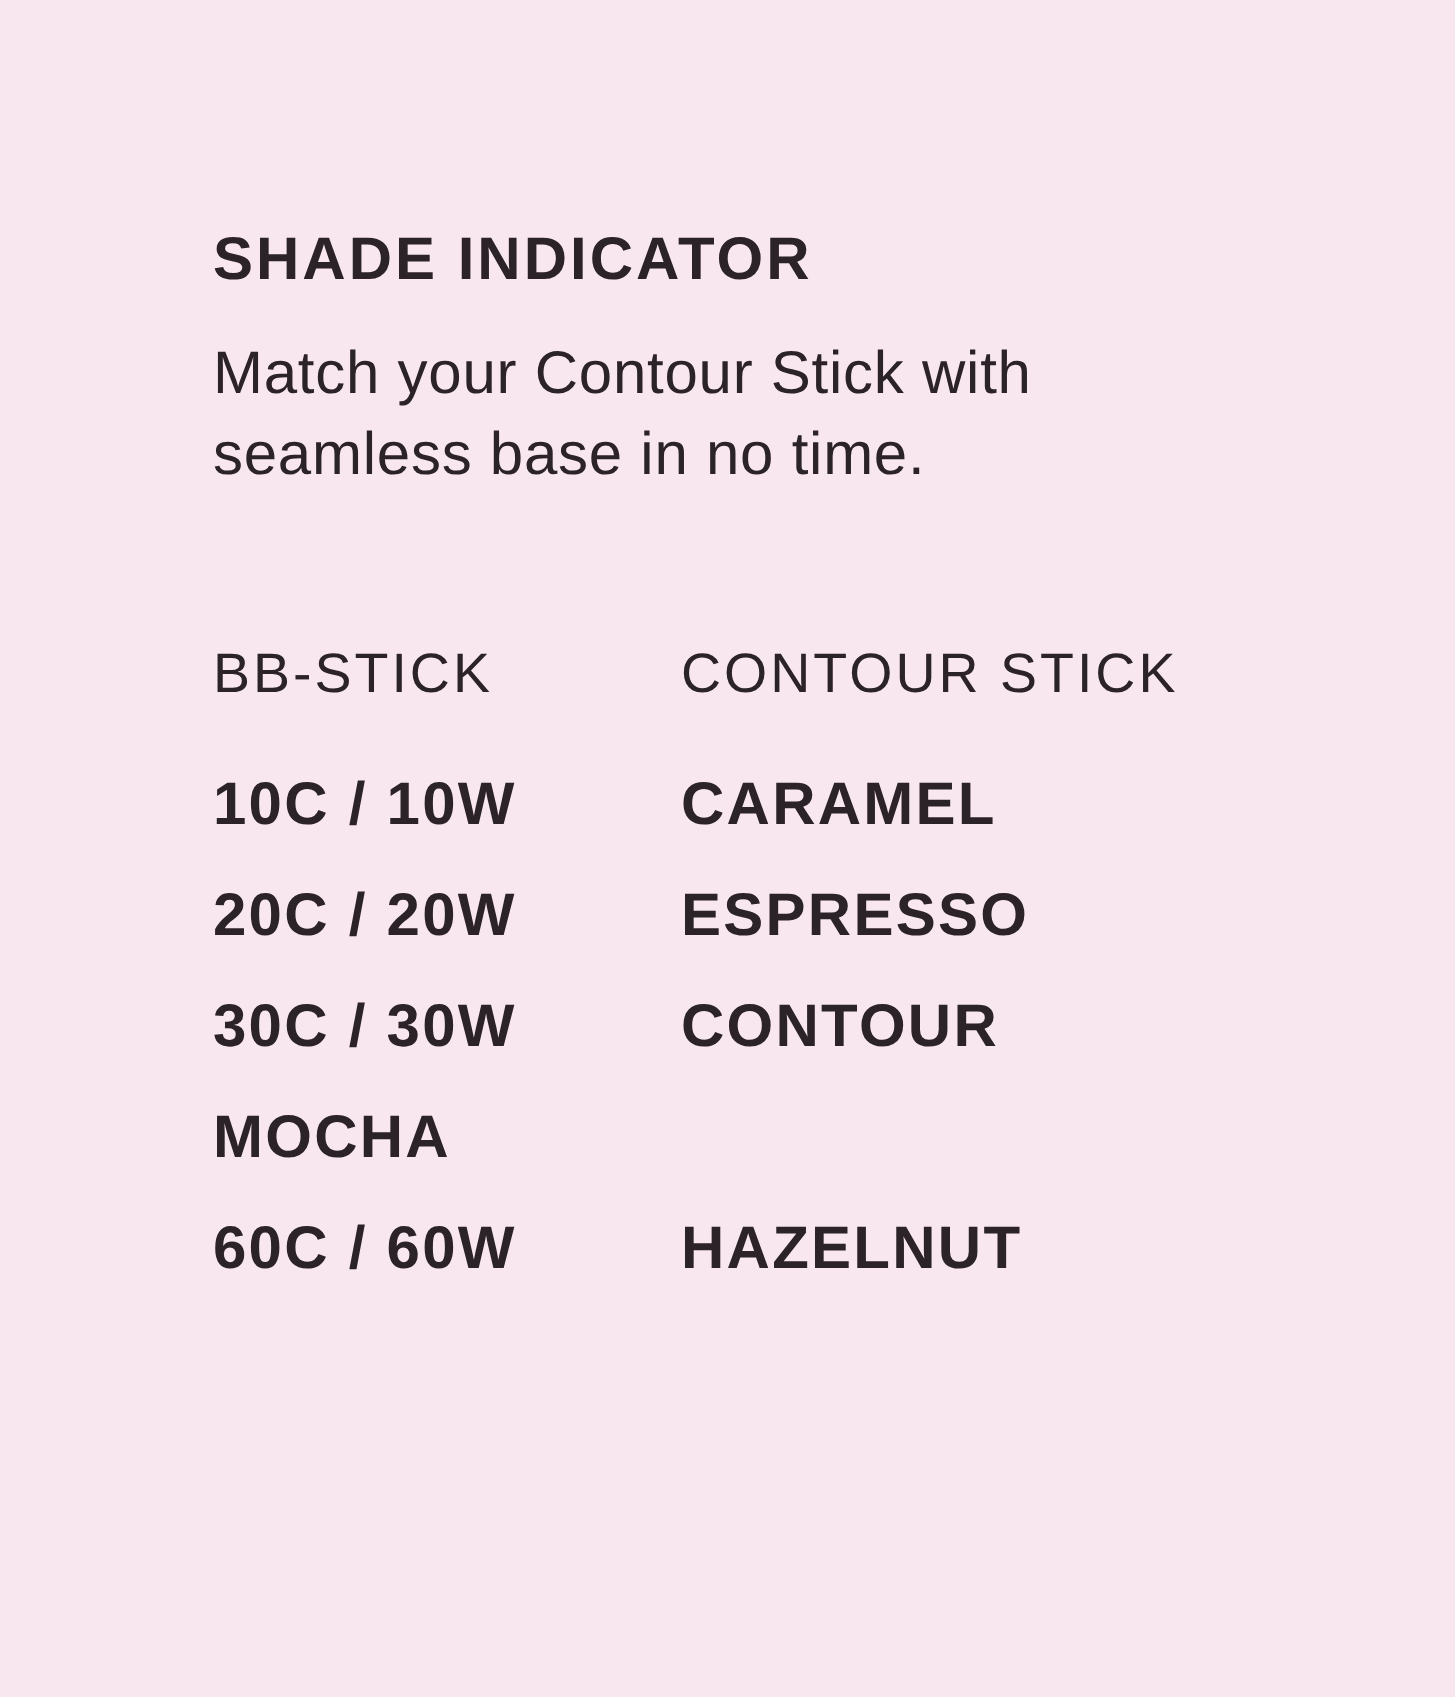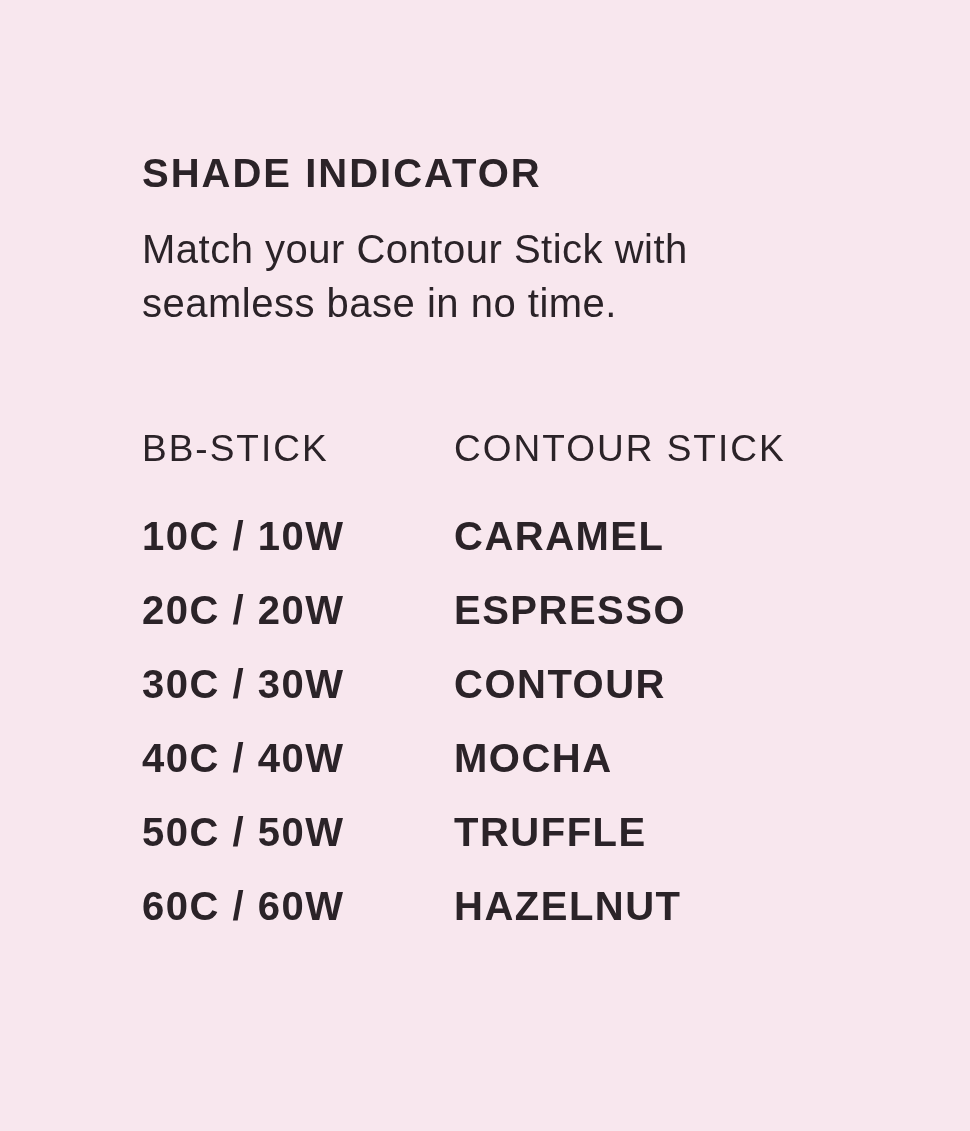--- a/index.html
+++ b/index.html
@@ -89,26 +89,21 @@
     </div>
     <div class="trow">
       <div class="cell-bb">20C / 20W</div>
       <div class="cell-contour">ESPRESSO</div>
     </div>
     <div class="trow">
       <div class="cell-bb">30C / 30W</div>
       <div class="cell-contour">CONTOUR</div>
     </div>
     <div class="trow">
-      <div class="cell-bb">40C / 40W</div>
       <div class="cell-contour">MOCHA</div>
-    </div>
-    <div class="trow">
-      <div class="cell-bb">50C / 50W</div>
-      <div class="cell-contour">TRUFFLE</div>
     </div>
     <div class="trow">
       <div class="cell-bb">60C / 60W</div>
       <div class="cell-contour">HAZELNUT</div>
     </div>
 
   </div>
 </div>
 
 </body></html>

